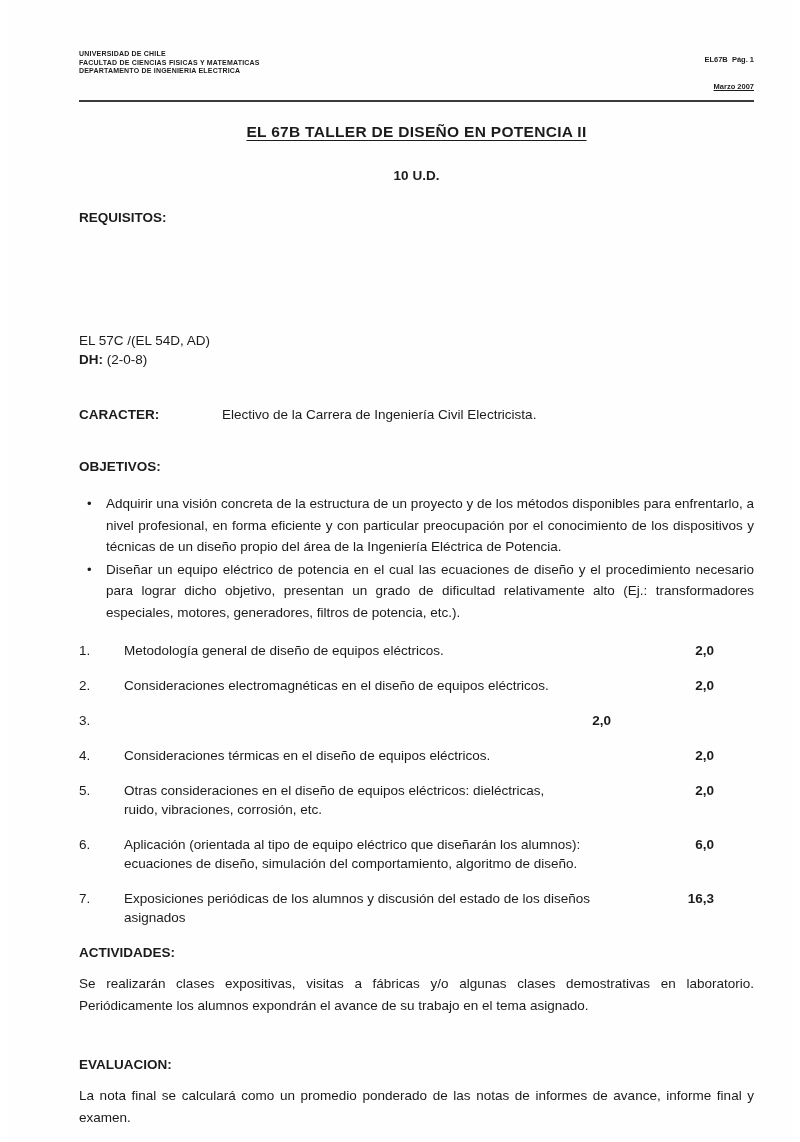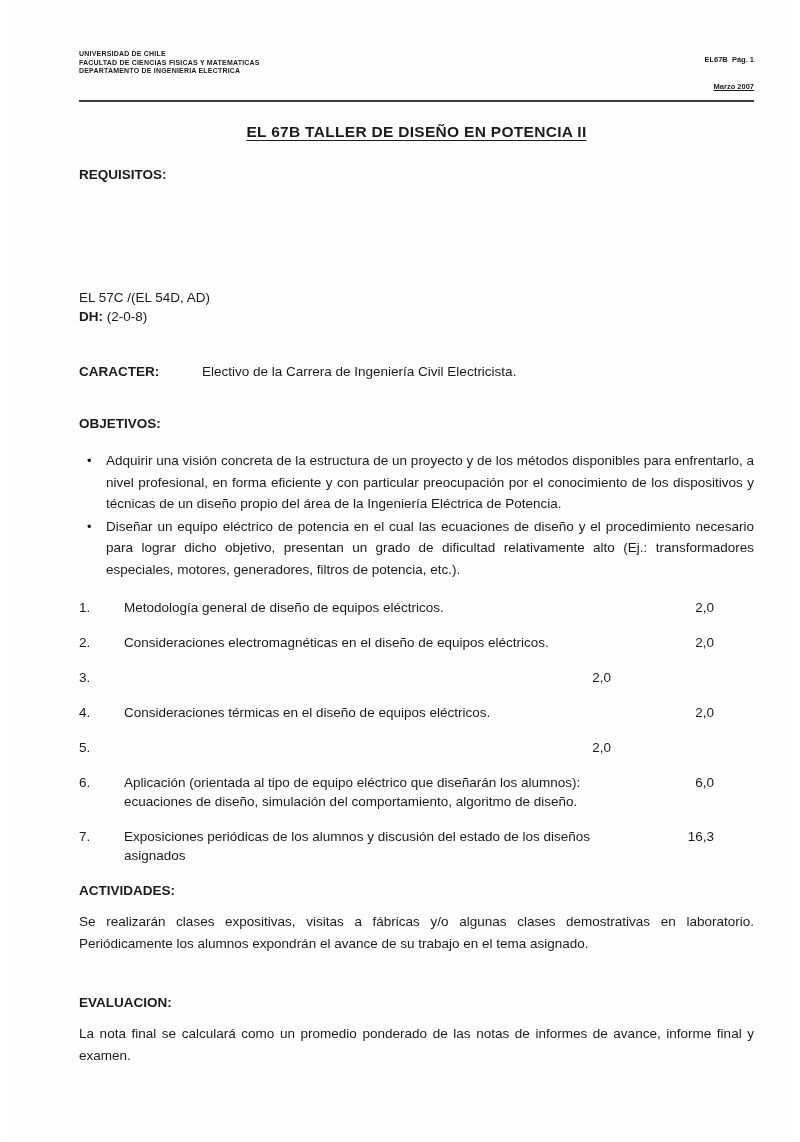--- a/index.html
+++ b/index.html
@@ -80,20 +80,21 @@
     width: 123px;
     flex: 0 0 123px;
   }
   .req-value { flex: 1 1 auto; }
   .dh-block { flex: 0 0 auto; padding-right: 33px; }
   .dh-label { font-weight: bold; }
   .car-row {
     display: flex;
     margin-top: 36px;
     align-items: baseline;
+    gap: 20px;
   }
   
   .section-heading {
     font-weight: bold;
     text-underline-offset: 3px;
     font-size: 13.5px;
   }
   .objetivos-heading { margin-top: 33px; }
   
   .bullet-list { margin-top: 17px; }
@@ -129,20 +130,21 @@
     display: grid;
     grid-template-columns: 45px 1fr 103px;
     align-items: start;
     margin-bottom: 16px;
   }
   .row-number { }
   .row-text { max-width: 540px; }
   .row-hours {
     text-align: right;
     padding-right: 40px;
+    font-weight: bold;
   }
   
   .actividades-heading { margin-top: 14px; }
   .body-paragraph {
     margin-top: 11px;
     text-align: justify;
     line-height: 21.5px;
   }
   .evaluacion-heading { margin-top: 39px; }
 </style>
@@ -160,20 +162,21 @@
     <div class="meta-block">
       <div class="code">EL67B  Pág. 1</div>
       <div class="date">Marzo 2007</div>
     </div>
   </header>
 
   <div class="title-wrap">
     <h1 class="course-title">EL 67B TALLER DE DISEÑO EN POTENCIA II</h1>
   </div>
 
+  <div class="credits">10 U.D.</div>
 
   <div class="req-row">
     <span class="req-label">REQUISITOS:</span>
     <span class="req-value">EL 57C /(EL 54D, AD)</span>
     <span class="dh-block"><span class="dh-label">DH:</span> <span>(2-0-8)</span></span>
   </div>
 
   <div class="car-row">
     <span class="car-label">CARACTER:</span>
     <span>Electivo de la Carrera de Ingeniería Civil Electricista.</span>
@@ -213,20 +216,24 @@
     </div>
 
     <div class="content-row">
       <span class="row-number">4.</span>
       <span class="row-text"><span>Consideraciones térmicas en el diseño de equipos eléctricos.</span></span>
       <span class="row-hours">2,0</span>
     </div>
 
     <div class="content-row">
       <span class="row-number">5.</span>
+      <span class="row-text">
+        <div>Otras consideraciones en el diseño de equipos eléctricos: dieléctricas,</div>
+        <div>ruido, vibraciones, corrosión, etc.</div>
+      </span>
       <span class="row-hours">2,0</span>
     </div>
 
     <div class="content-row">
       <span class="row-number">6.</span>
       <span class="row-text">
         <div>Aplicación (orientada al tipo de equipo eléctrico que diseñarán los alumnos):</div>
         <div>ecuaciones de diseño, simulación del comportamiento, algoritmo de diseño.</div>
       </span>
       <span class="row-hours">6,0</span>

